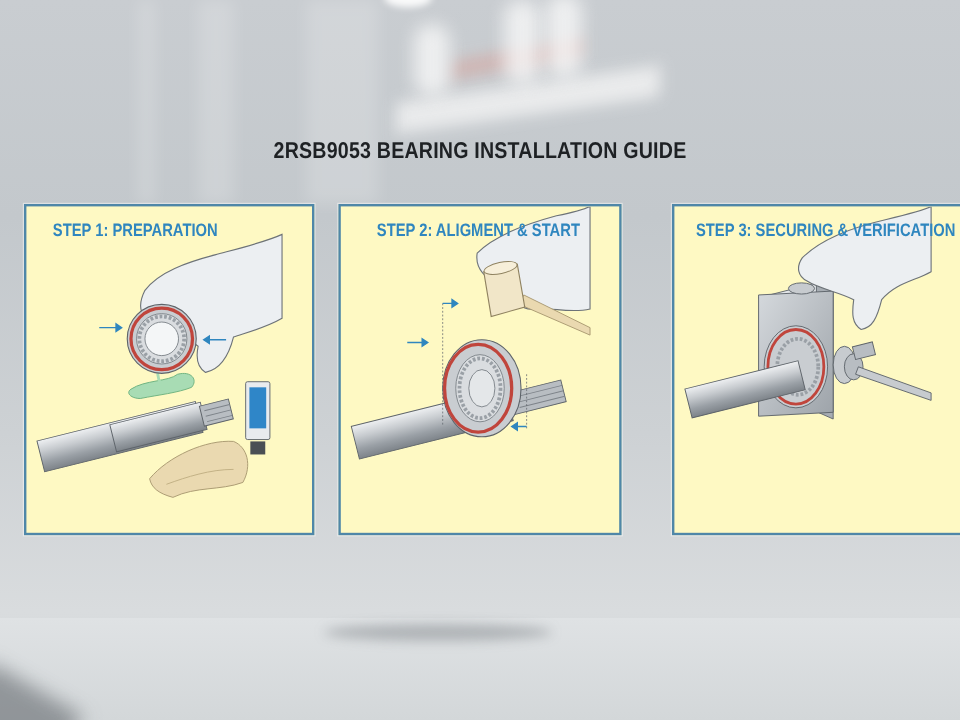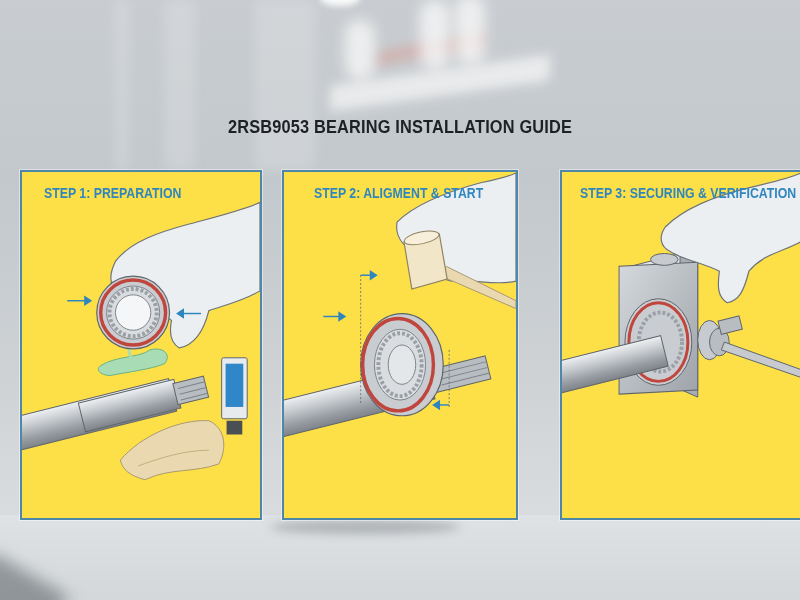--- a/index.html
+++ b/index.html
@@ -20,22 +20,22 @@
   .bg-shadow { position: absolute; left: 270px; top: 520px; width: 190px; height: 14px; border-radius: 50%; background: rgba(90,95,100,0.35); filter: blur(5px); }
   .bg-corner { position: absolute; left: -30px; top: 570px; width: 90px; height: 60px; background: rgba(90,95,100,0.55); filter: blur(8px); transform: rotate(30deg); }
 
   .title {
     position: absolute; left: 0; top: 116px; width: 800px; text-align: center;
     font-family: "Liberation Sans", sans-serif; font-weight: 700; font-size: 19px;
     letter-spacing: 0.2px; color: #1e2124; transform: scaleX(0.86); transform-origin: center;
   }
 
   .panel {
-    position: absolute; top: 170px; height: 350px;
-    background: #fde047; border: 2px solid #4f87a8;
+    position: absolute; top: 170px; height: 276px;
+    background: #fef9c3; border: 2px solid #4f87a8;
     box-shadow: 0 0 0 1px rgba(255,255,255,0.45);
     overflow: hidden;
   }
   .panel-1 { left: 20px; width: 242px; }
   .panel-2 { left: 282px; width: 236px; }
   .panel-3 { left: 560px; width: 243px; }
   .step-title {
     position: absolute; top: 12px; white-space: nowrap;
     font-family: "Liberation Sans", sans-serif; font-weight: 700; font-size: 15px;
     color: #2f86bf; transform: scaleX(0.82); transform-origin: left center;

